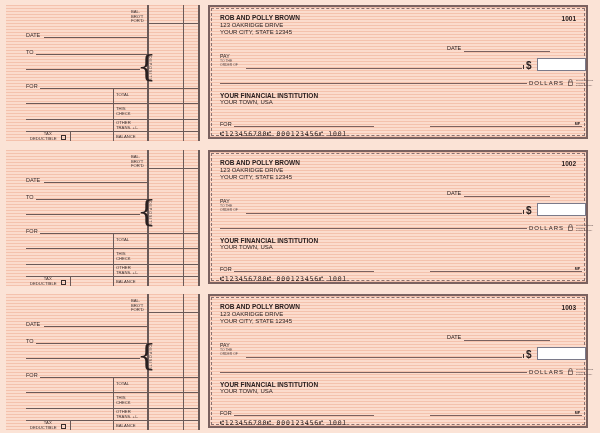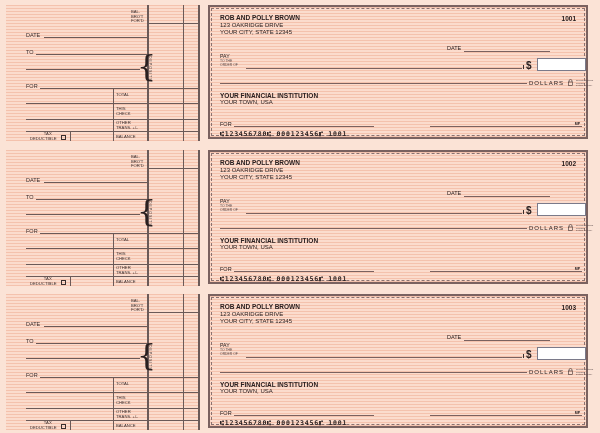--- a/index.html
+++ b/index.html
@@ -40,21 +40,21 @@
   .dollarsline { position: absolute; left: 10px; top: 76px; width: 307px; height: 1px; background: #7a6260; }
   .dollarslbl { left: 319px; top: 73px; font-size: 6px; letter-spacing: 1px; }
   .lockicon { position: absolute; left: 358px; top: 72px; width: 5px; height: 7px; }
   .secnote { left: 366px; top: 72px; font-size: 2.3px; line-height: 2.5px; color: #5a4a4a; }
   .bankname { left: 10px; top: 85px; font-size: 6.5px; font-weight: bold; }
   .banktown { left: 10px; top: 92px; font-size: 6px; }
   .forlbl { left: 10px; top: 114px; font-size: 5.5px; }
   .forline { position: absolute; left: 24px; top: 119px; width: 140px; height: 1px; background: #7a6260; }
   .sigline { position: absolute; left: 220px; top: 119px; width: 152px; height: 1px; background: #7a6260; }
   .mpicon { right: 6px; top: 115px; font-size: 3.5px; font-weight: bold; }
-  .micr { left: 10px; top: 123px; font-size: 6.5px; letter-spacing: 0.8px; font-family: "DejaVu Sans Mono", monospace; font-weight: bold; }
+  .micr { left: 10px; top: 123px; font-size: 6.5px; letter-spacing: 0.8px; font-family: "DejaVu Sans Mono", monospace; }
 </style>
 </head>
 <body>
 
 <div class="row" style="top:0px;">
   <div class="stub stripes">
     <div class="lbl-sm" style="left:125px;top:5px;">
       <div>BAL.</div>
         <div>BRO'T</div>
         <div>FOR'D</div>

